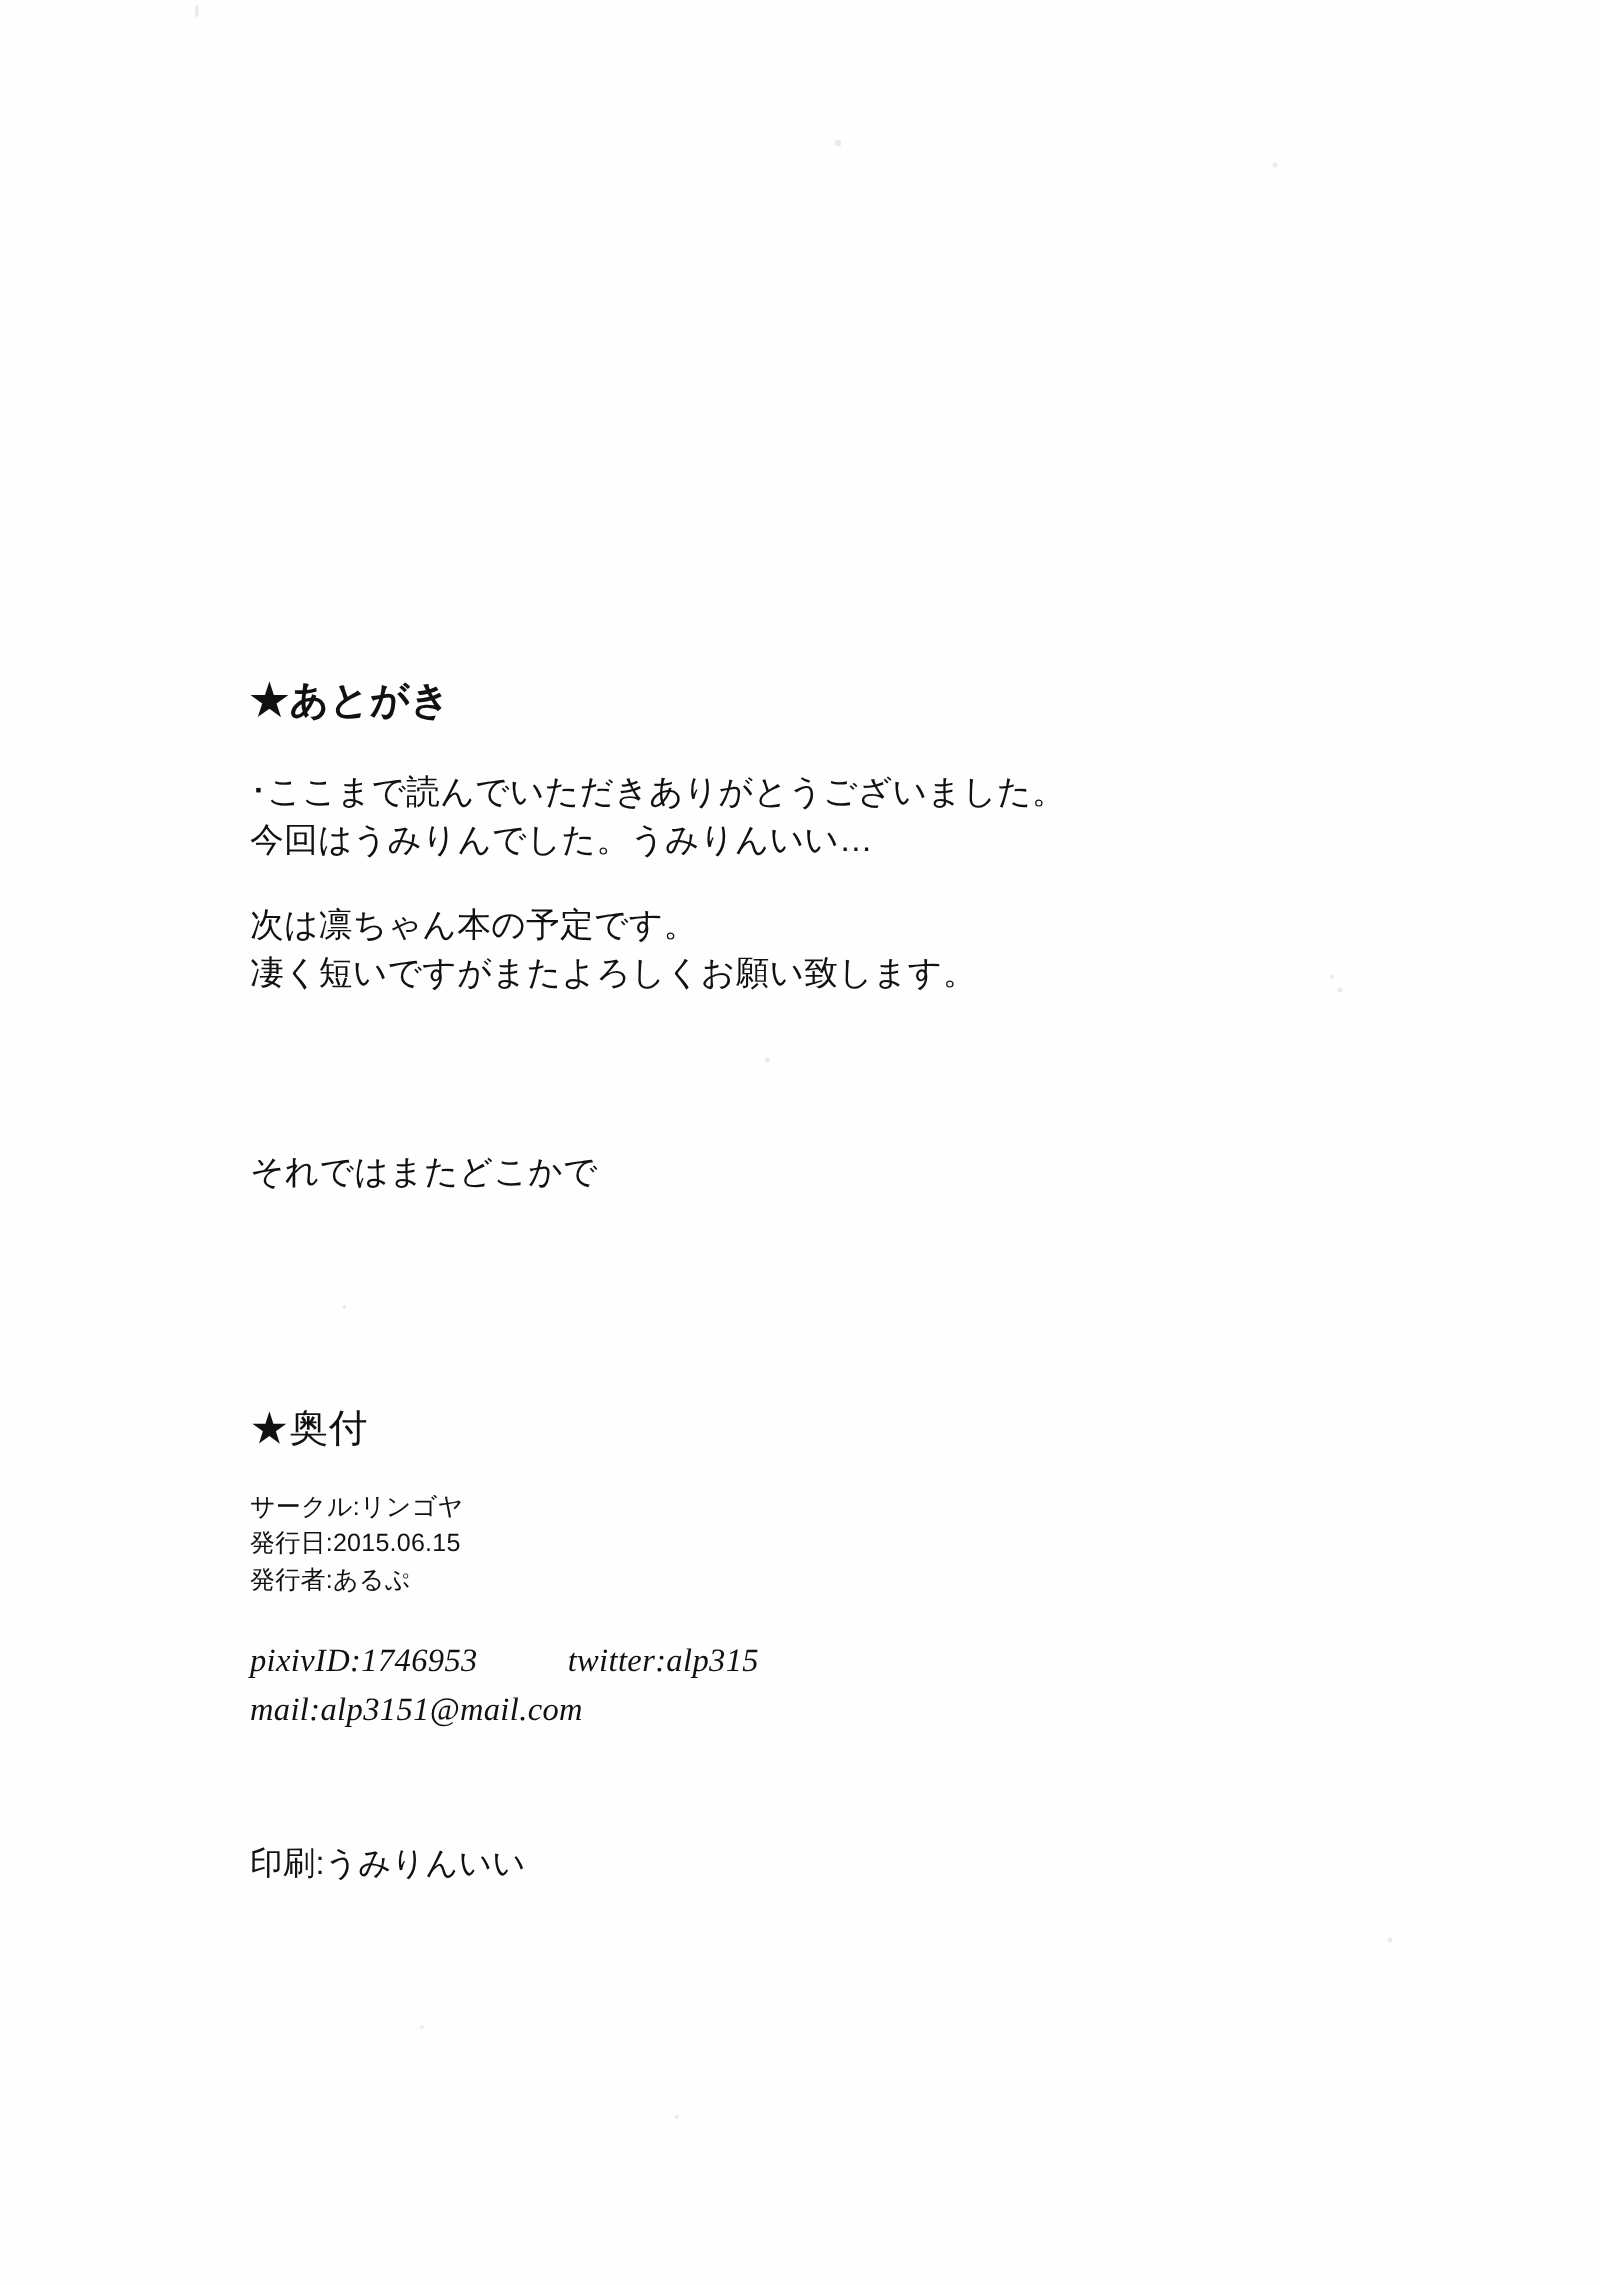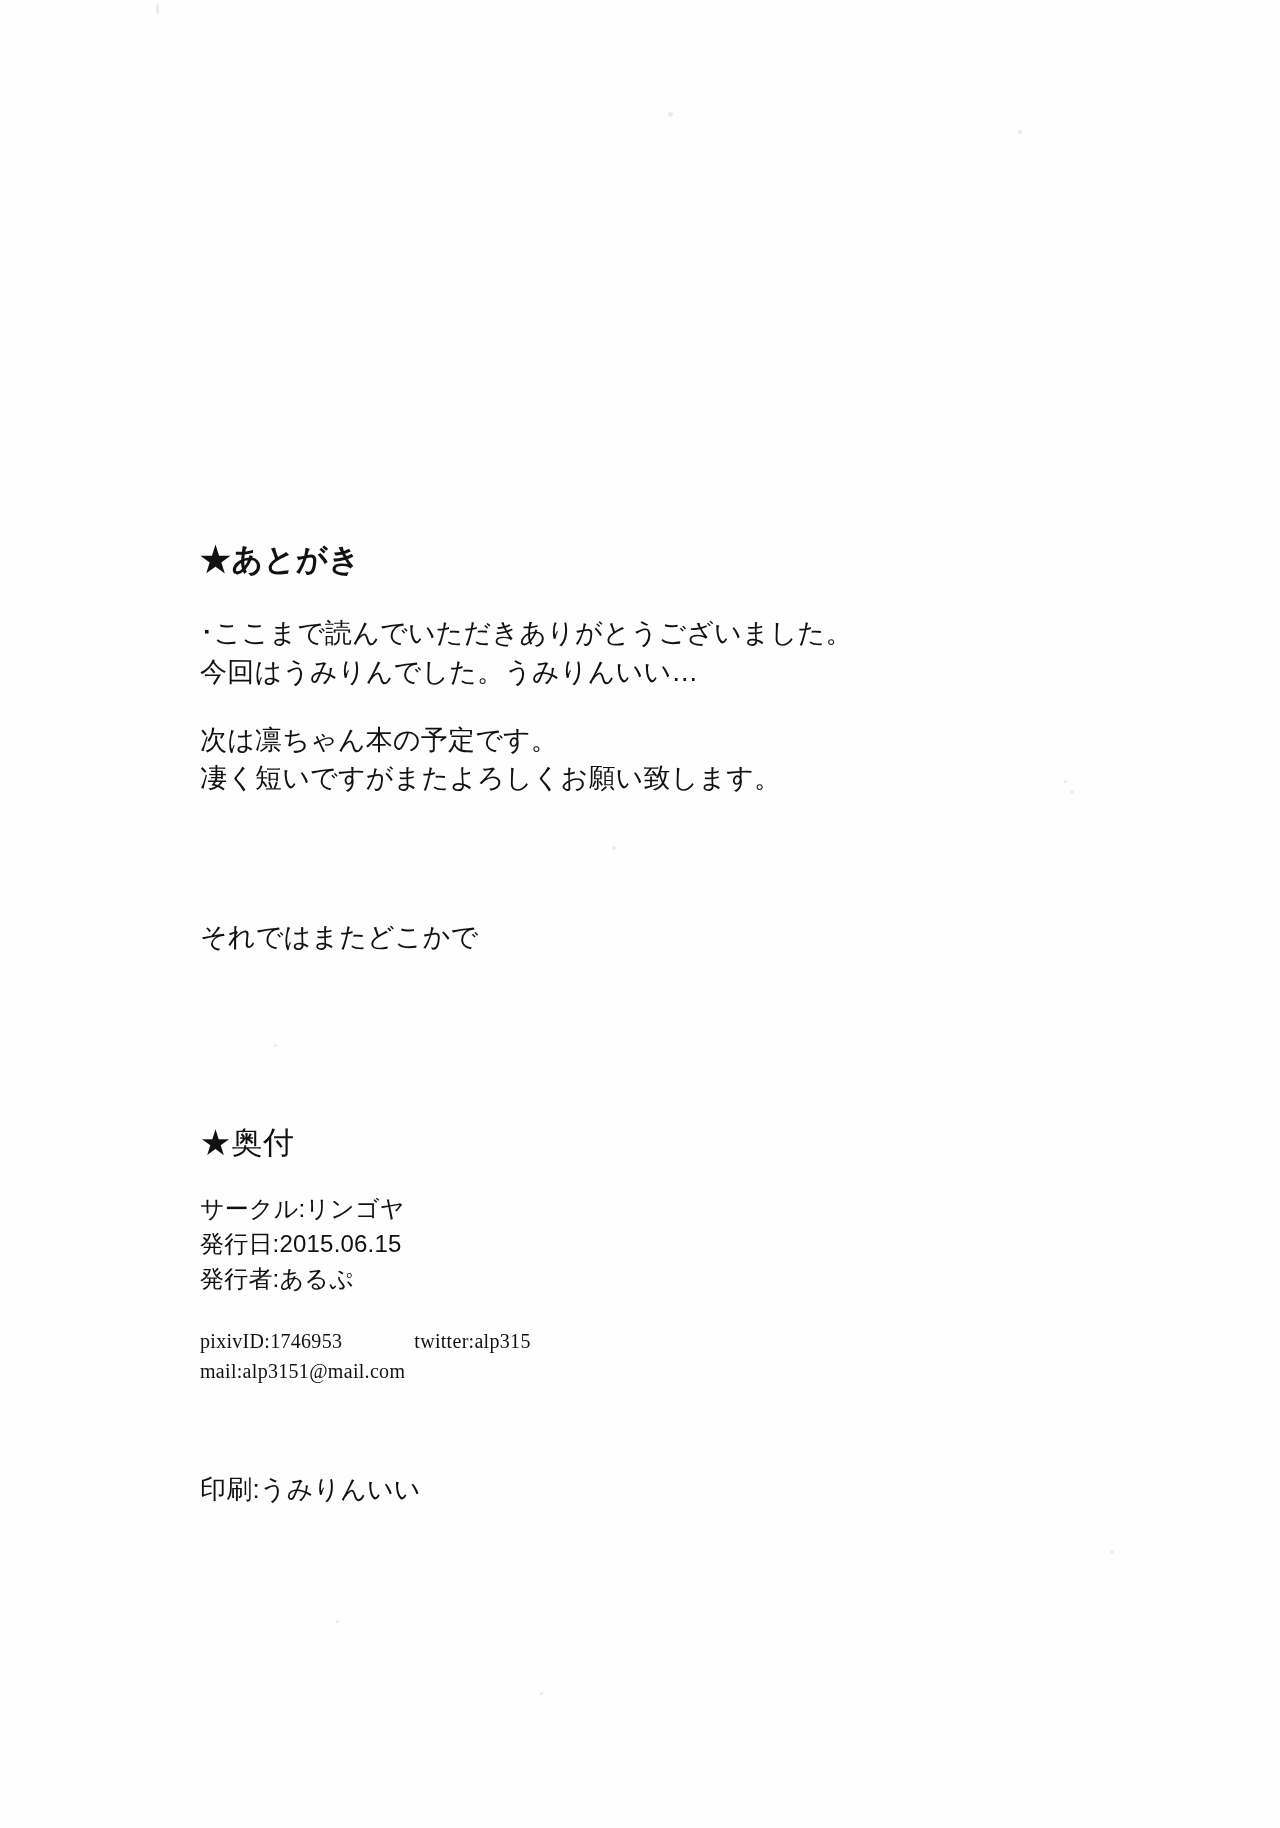--- a/index.html
+++ b/index.html
@@ -48,30 +48,31 @@
   .gap-md { height: 120px; }
   .gap-lg { height: 150px; }
 
   .colophon-heading {
     font-size: 31px;
     margin: 16px 0 28px 0;
     letter-spacing: 0.5px;
     font-weight: 400;
   }
   .colophon-block {
-    font-size: 24px;
+    font-size: 20px;
     line-height: 1.45;
     letter-spacing: 0.2px;
   }
   .colophon-block .line { display: block; }
   .serif-block {
     font-family: "Liberation Serif", serif;
-    font-size: 20px;
+    font-size: 26px;
     line-height: 1.5;
     letter-spacing: 0.3px;
+    font-style: italic;
   }
   .serif-block .line { display: block; }
   .serif-block .tw { margin-left: 72px; }
   .print-line {
     font-size: 26px;
     letter-spacing: 0.2px;
   }
 </style>
 </head>
 <body>

